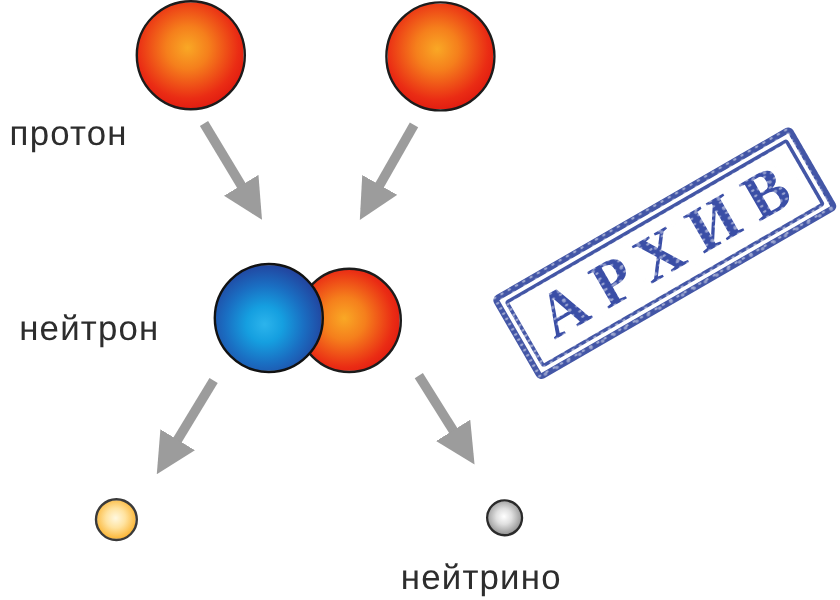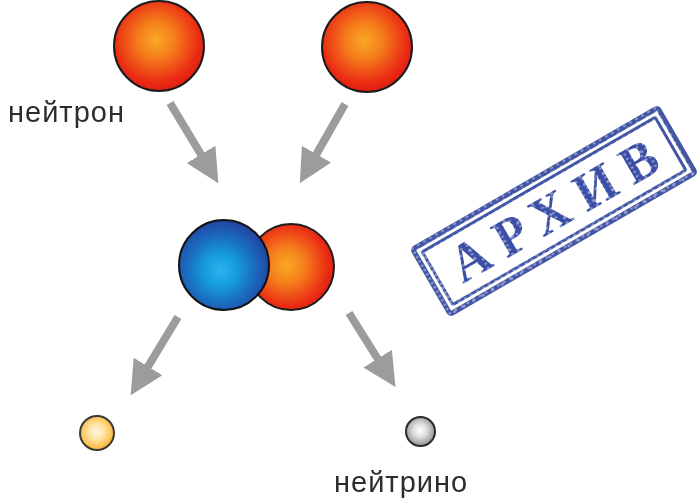--- a/index.html
+++ b/index.html
@@ -142,21 +142,22 @@
     <line x1="178" y1="317" x2="135" y2="388" stroke="#9c9c9c" stroke-width="8" marker-end="url(#ah)"></line>
     <line x1="349" y1="313" x2="391" y2="380" stroke="#9c9c9c" stroke-width="8" marker-end="url(#ah)"></line>
   </svg>
 
   <div class="sphere red-ball"></div>
   <div class="sphere blue-ball"></div>
 
   <div class="sphere antielectron"></div>
   <div class="sphere neutrino"></div>
 
-  <div class="label label-proton">нейтрон</div>
+  <div class="label label-proton">протон</div>
+  <div class="label label-neutron">нейтрон</div>
   <div class="label label-neutrino">нейтрино</div>
 
   <div class="stamp">
     <div class="stamp-inner">
       <span class="stamp-text">АРХИВ</span>
     </div>
     <div class="stamp-grunge"></div>
   </div>
 
 </div>

